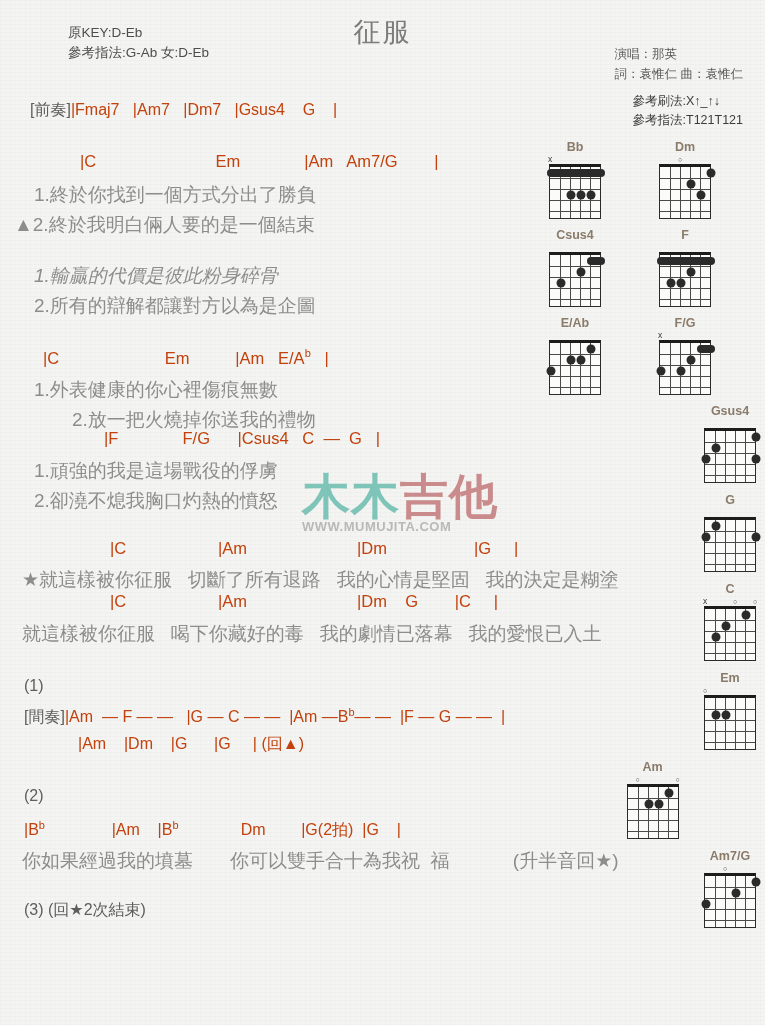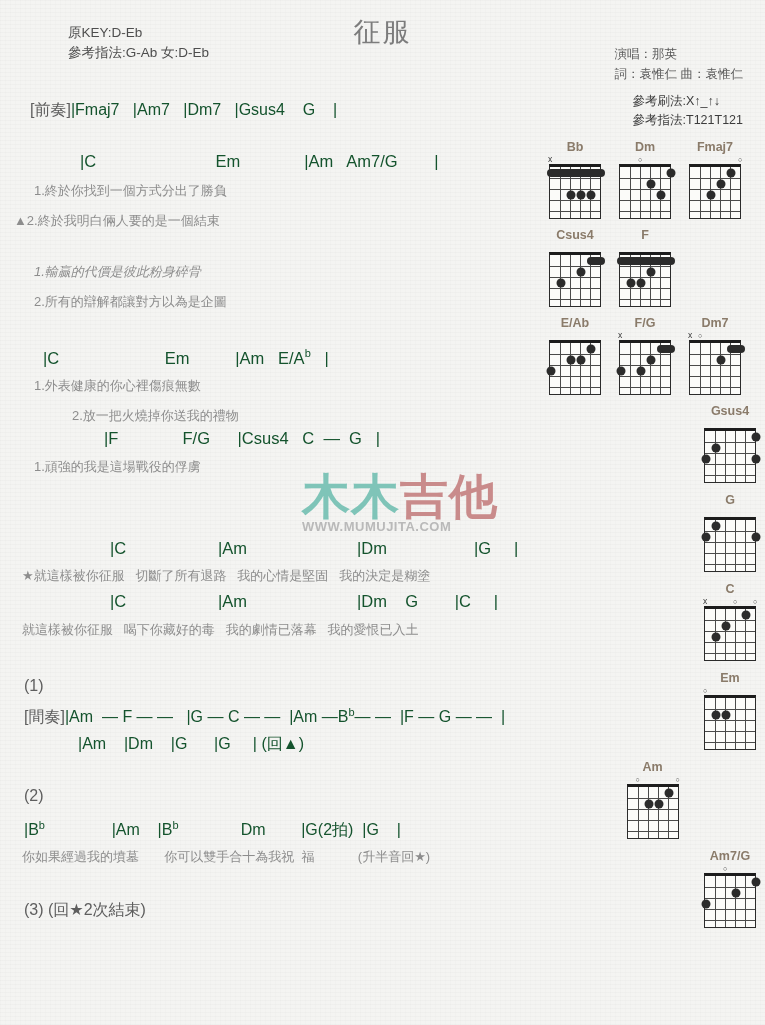--- a/index.html
+++ b/index.html
@@ -16,21 +16,21 @@
     content:"";
     position:absolute; inset:0;
     background:
       repeating-linear-gradient(0deg, rgba(0,0,0,0.018) 0 1px, rgba(0,0,0,0) 1px 4px),
       repeating-linear-gradient(90deg, rgba(0,0,0,0.012) 0 1px, rgba(0,0,0,0) 1px 5px);
     pointer-events:none;
     z-index:0;
   }
   .sheet{ position:absolute; inset:0; z-index:1; }
 
-  .chord { color:#14532d; }
+  .chord { color:#c2410c; }
   .blk   { color:#5e5e5e; }
 
   
   #title{
     position:absolute; left:0; right:0; top:14px;
     text-align:center; font-size:27px; color:#7c7c7c;
     letter-spacing:2px;
   }
   #key-info{
     position:absolute; left:68px; top:23px;
@@ -44,21 +44,21 @@
   }
   #play-ref{
     position:absolute; right:22px; top:92px;
     font-size:12.5px; line-height:19px; color:#3c3c3c;
     text-align:left; white-space:nowrap;
   }
 
   
   .line{ position:absolute; white-space:pre; font-size:16px; }
   .cline{ font-size:16.5px; }
-  .lline{ font-size:13px; color:#8d8d8d; }
+  .lline{ font-size:19px; color:#8d8d8d; }
 
   
   #watermark{
     position:absolute; left:302px; top:476px;
     width:192px; height:62px; z-index:2; pointer-events:none;
   }
   #watermark .wm-top{
     font-size:48px; font-weight:bold; letter-spacing:1px;
     line-height:42px; white-space:nowrap;
   }
@@ -66,21 +66,21 @@
   #watermark .wm-top span:nth-child(2){ color:#7fc4b8; }
   #watermark .wm-top span:nth-child(3),
   #watermark .wm-top span:nth-child(4){ color:#c98b8b; }
   #watermark .wm-url{
     font-size:13px; font-weight:bold; color:#b9b9b9;
     letter-spacing:0.5px; margin-top:1px;
   }
 
   
   #diagrams{ position:absolute; left:540px; top:140px; width:225px; }
-  .dg-row{ display:flex; }
+  .dg-row{ display:flex;gap:40px; }
   .dg-cell{ width:70px; margin-right:0px; }
   .chordbox{ width:70px; margin:0 auto 2px auto; position:relative; }
   .cb-name{
     text-align:center; font-size:12.5px; font-weight:bold;
     color:#8a7b6a; height:15px; line-height:15px; white-space:nowrap;
   }
   .cb-marks{ height:9px; position:relative; }
   .cb-marks i{
     position:absolute; font-style:normal; font-size:8.5px;
     color:#3a3a3a; line-height:9px; transform:translateX(-50%);
@@ -131,20 +131,21 @@
   <div class="line lline" style="left:34px; top:182px;">1.終於你找到一個方式分出了勝負</div>
   <div class="line lline" style="left:14px; top:212px;">▲2.終於我明白倆人要的是一個結束</div>
   <div class="line lline" style="left:34px; top:263px;font-style:italic;">1.輸贏的代價是彼此粉身碎骨</div>
   <div class="line lline" style="left:34px; top:293px;">2.所有的辯解都讓對方以為是企圖</div>
 
   <div class="line cline chord" style="left:43px; top:347px;"><span>|C                       Em          |Am   E/A</span><sup style="font-size:11px">b</sup><span>   |</span></div>
   <div class="line lline" style="left:34px; top:377px;">1.外表健康的你心裡傷痕無數</div>
   <div class="line lline" style="left:34px; top:407px;margin-left:38px;">2.放一把火燒掉你送我的禮物</div>
   <div class="line cline chord" style="left:104px; top:429px;">|F              F/G      |Csus4   C  —  G   |</div>
   <div class="line lline" style="left:34px; top:458px;">1.頑強的我是這場戰役的俘虜</div>
+  <div class="line lline" style="left:34px; top:488px;">2.卻澆不熄我胸口灼熱的憤怒</div>
 
   <div id="watermark">
     <div class="wm-top">
       <span>木</span><span>木</span><span>吉</span><span>他</span>
     </div>
     <div class="wm-url">WWW.MUMUJITA.COM</div>
   </div>
 
   <div class="line cline chord" style="left:110px; top:539px;">|C                    |Am                        |Dm                   |G     |</div>
   <div class="line lline" style="left:22px; top:567px;">★就這樣被你征服   切斷了所有退路   我的心情是堅固   我的決定是糊塗</div>

